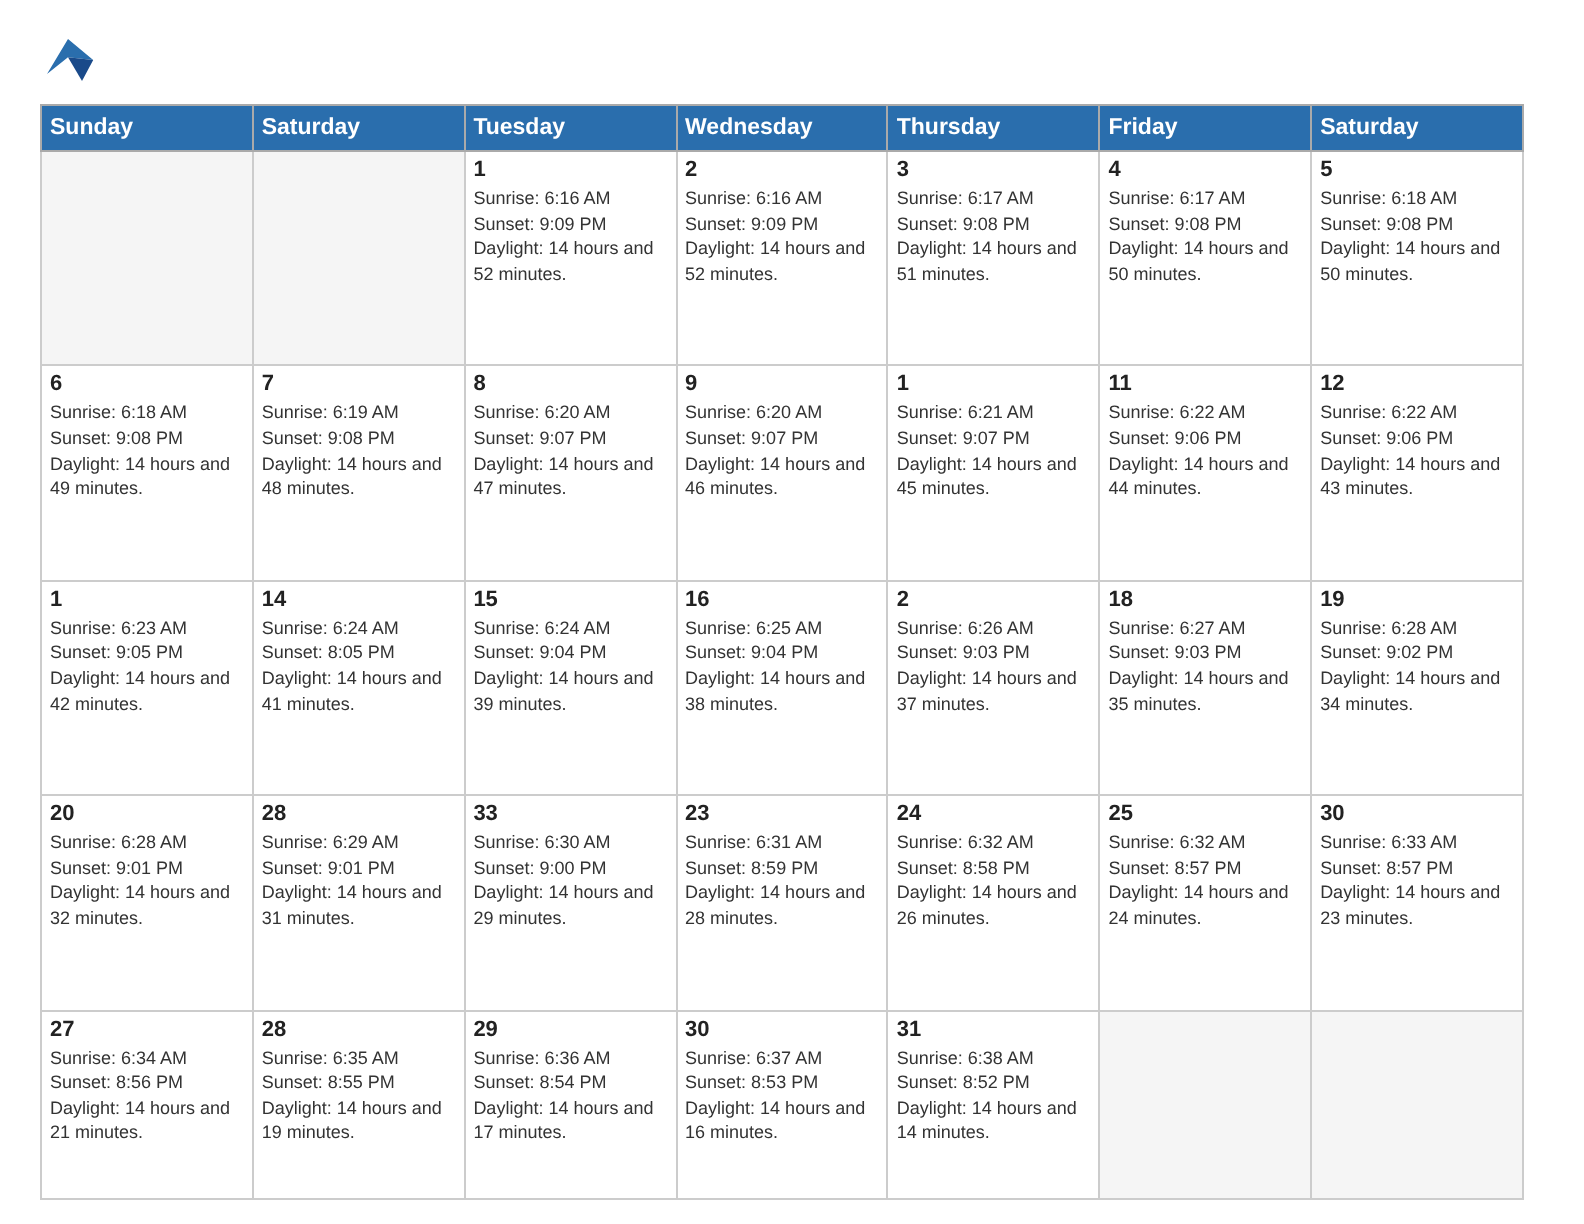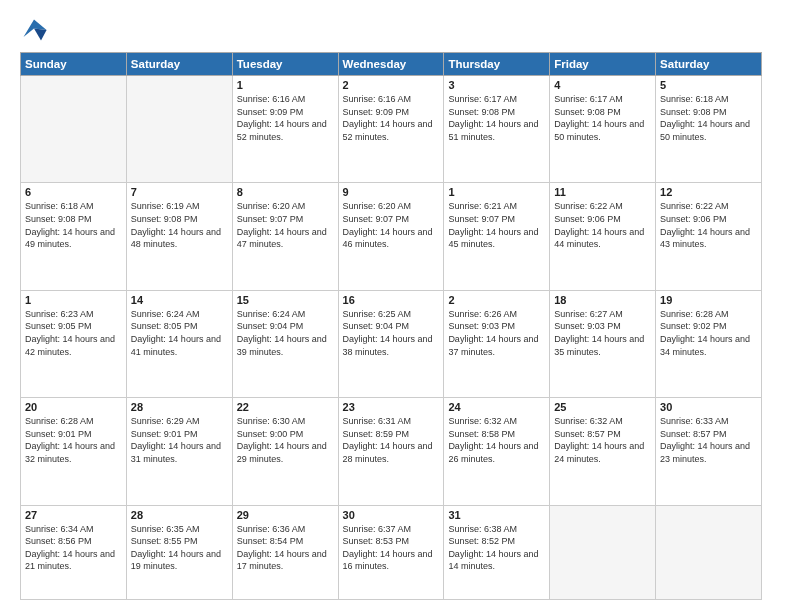--- a/index.html
+++ b/index.html
@@ -267,21 +267,21 @@
 Sunset: 9:01 PM
 Daylight: 14 hours and 32 minutes.</div>
           </td>
           <td>
             <span class="day-num">28</span>
             <div class="day-info">Sunrise: 6:29 AM
 Sunset: 9:01 PM
 Daylight: 14 hours and 31 minutes.</div>
           </td>
           <td>
-            <span class="day-num">22</span>
+            <span class="day-num">33</span>
             <div class="day-info">Sunrise: 6:30 AM
 Sunset: 9:00 PM
 Daylight: 14 hours and 29 minutes.</div>
           </td>
           <td>
             <span class="day-num">23</span>
             <div class="day-info">Sunrise: 6:31 AM
 Sunset: 8:59 PM
 Daylight: 14 hours and 28 minutes.</div>
           </td>

